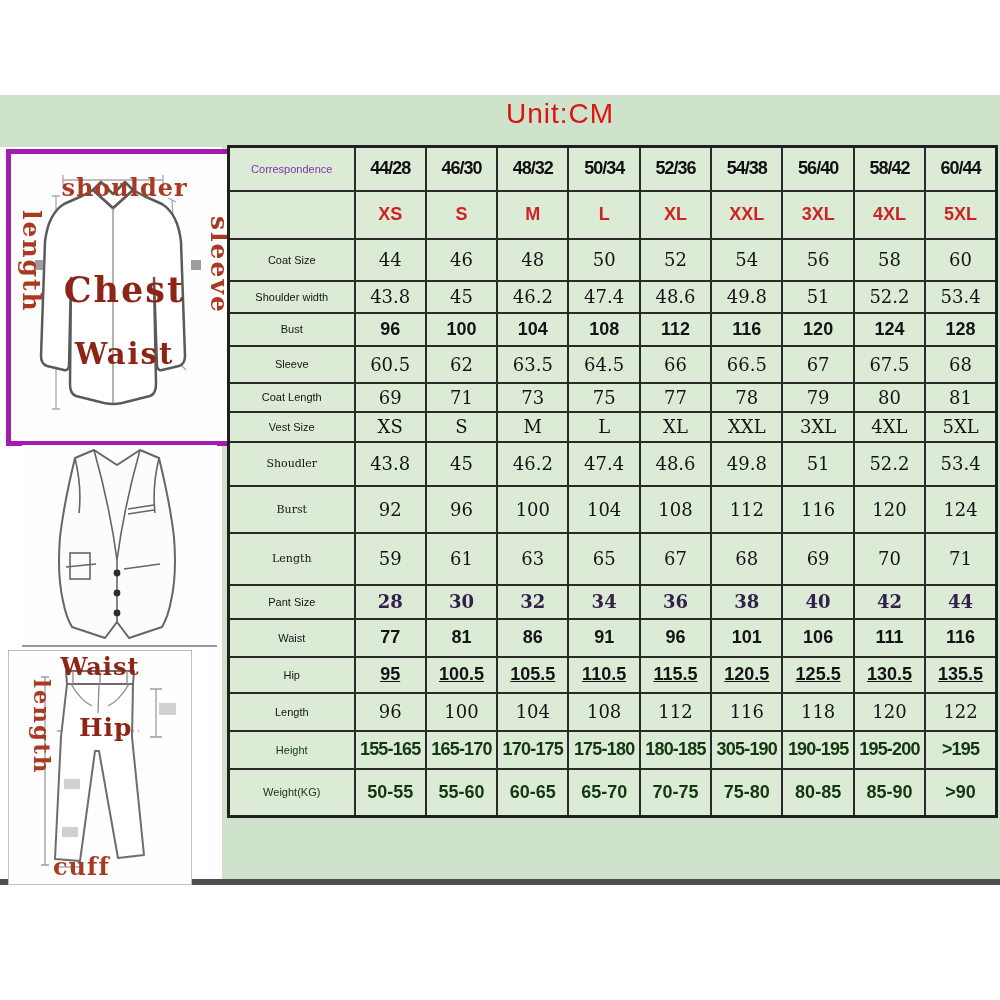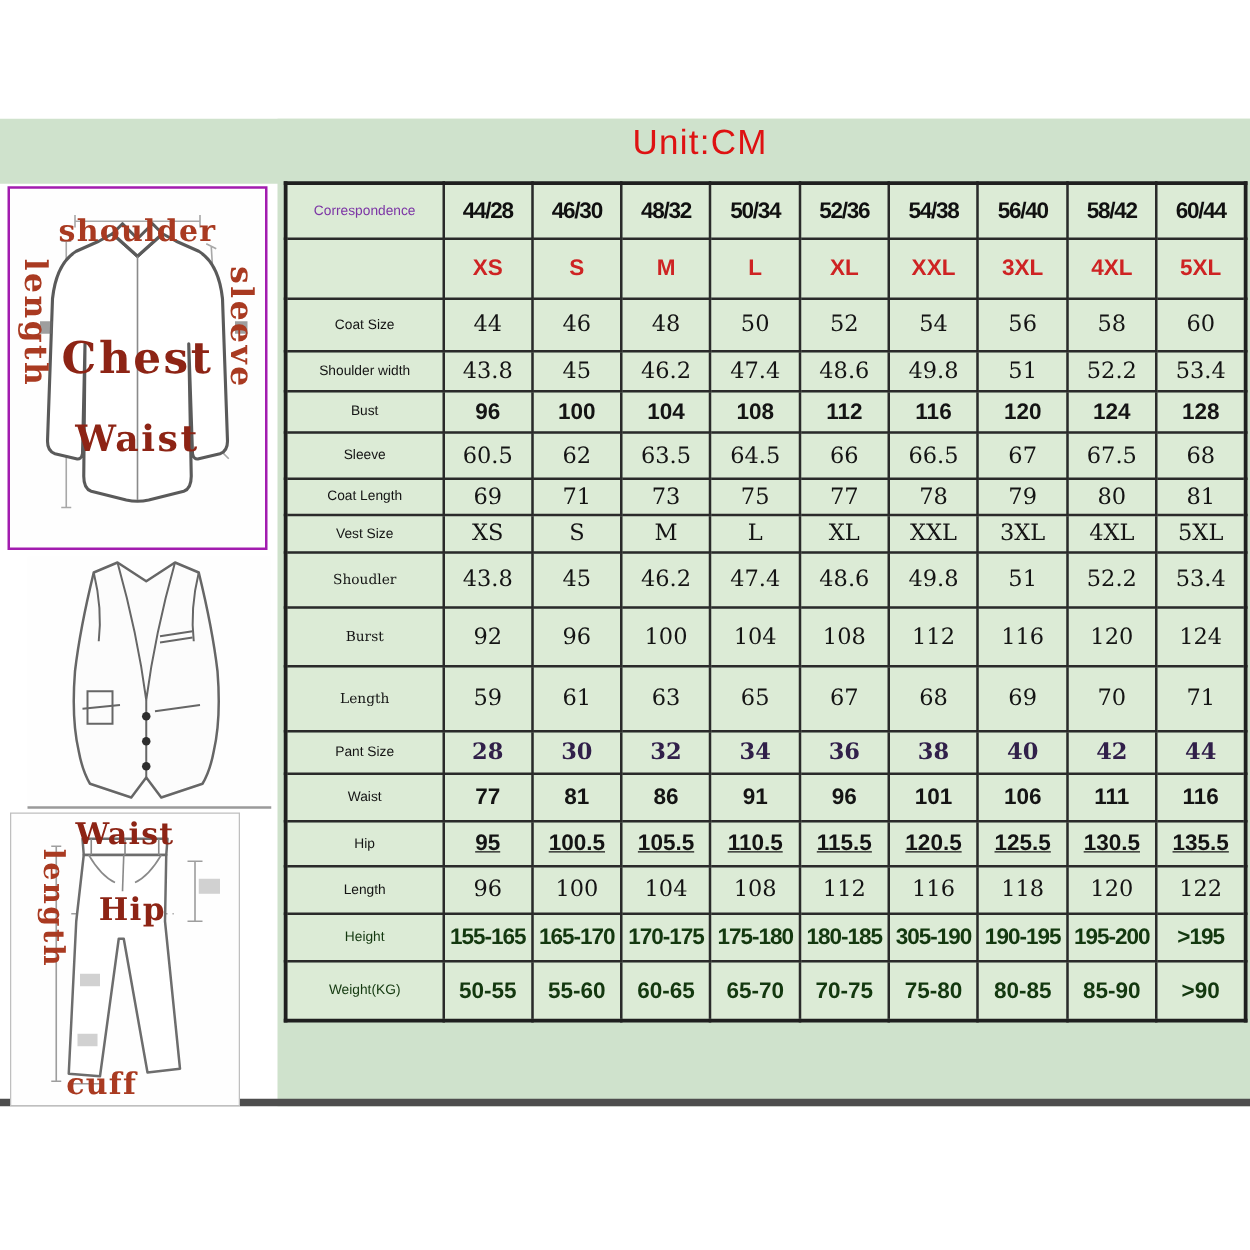--- a/index.html
+++ b/index.html
@@ -65,21 +65,21 @@
 
   tr.r-height th,tr.r-height td,tr.r-weight th,tr.r-weight td
     {background:#d5e7ce;border-color:#2e6b33;}
   tr.r-height th{font-size:17px;color:#13380f;}
   tr.r-weight th{font-size:17px;color:#13380f;}
   tr.r-height td{font-size:15px;font-weight:bold;letter-spacing:-0.8px;color:#13380f;}
   tr.r-weight td{font-size:17px;font-weight:bold;color:#13380f;}
 
   
   .panel{position:absolute;background:#fefefe;z-index:2;}
-  #jacket-panel{left:6px;top:149px;width:204px;height:287px;border:2px solid #a21caf;}
+  #jacket-panel{left:6px;top:149px;width:204px;height:287px;border:5px solid #a21caf;padding-left:23px;}
   #vest-panel{left:22px;top:445px;width:195px;height:200px;border-bottom:2px solid #9a9a9a;}
   #pants-panel{left:8px;top:650px;width:182px;height:233px;border:1px solid #bfbfbf;}
   .panel svg{position:absolute;left:0;top:0;}
 
   .ill-label{position:absolute;font-family:"DejaVu Serif",serif;font-weight:bold;
              color:#a93a21;z-index:3;line-height:1;}
   .ill-label.dark{color:#8d2415;}
   .vert{writing-mode:vertical-rl;text-orientation:sideways;}
 
   #lbl-j-shoulder{left:0;right:0;top:22px;text-align:center;font-size:24px;letter-spacing:1px;}

